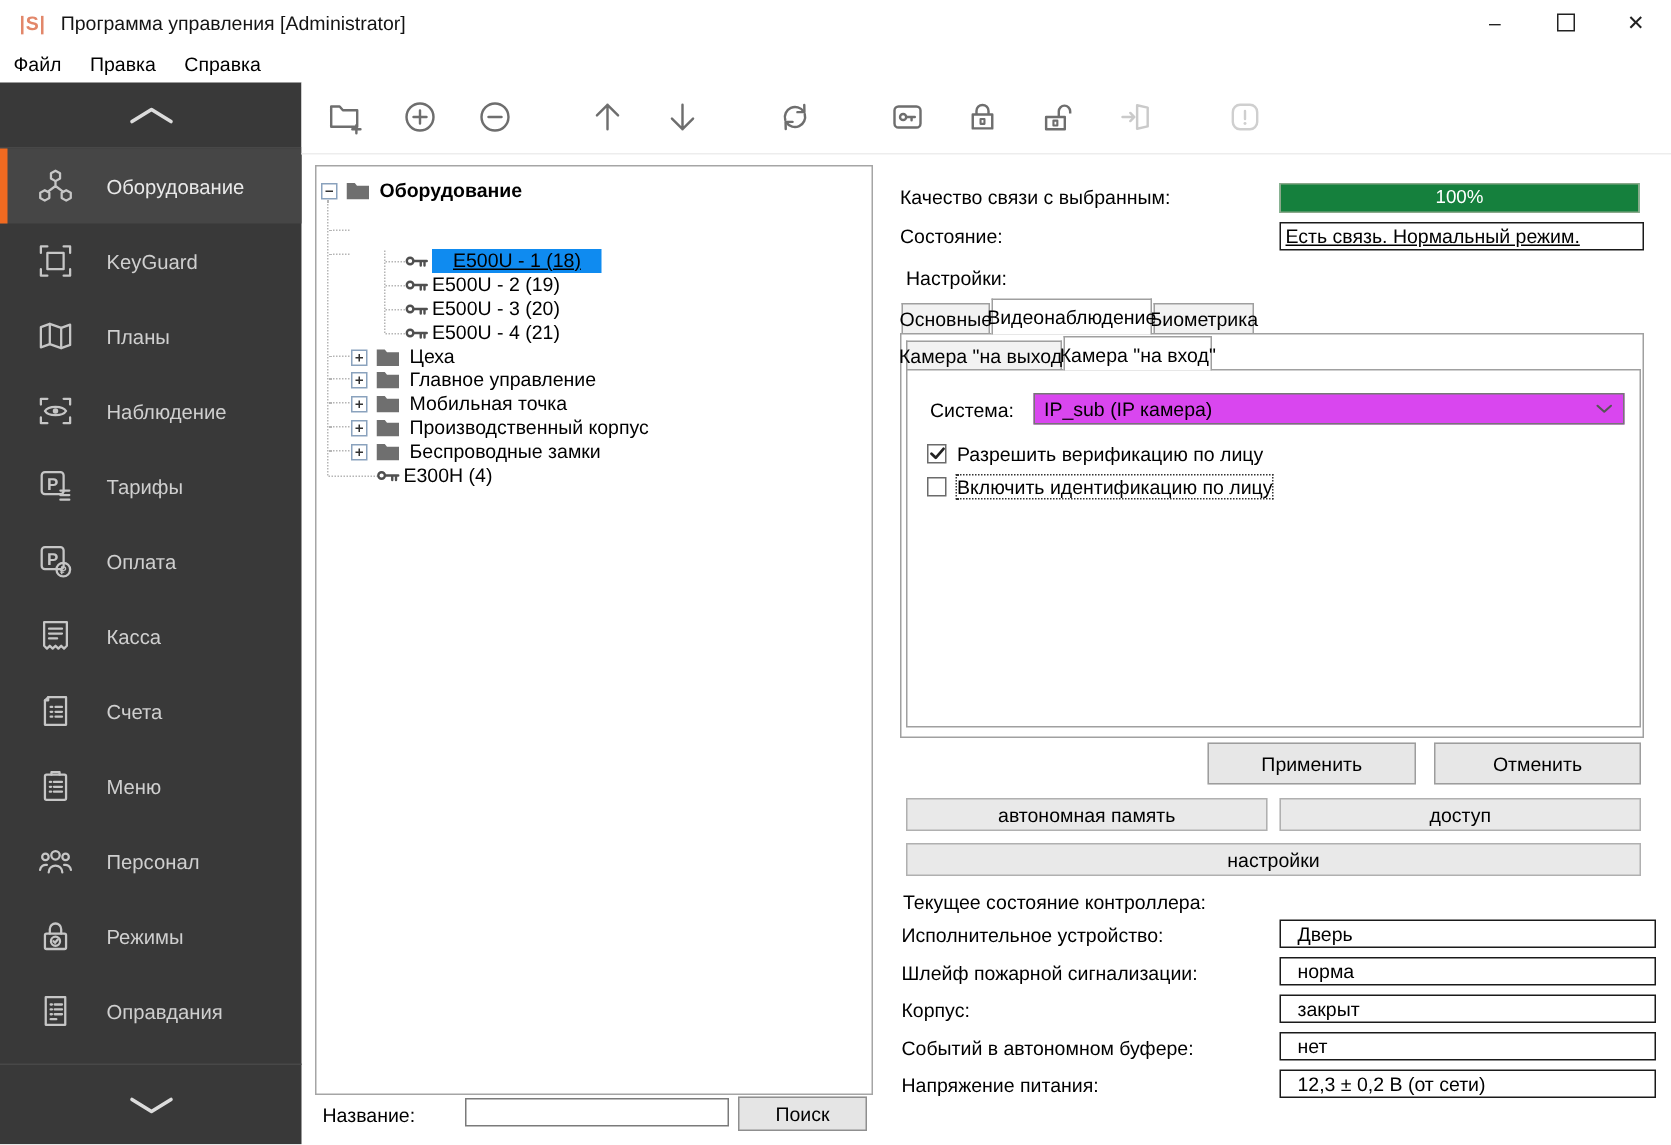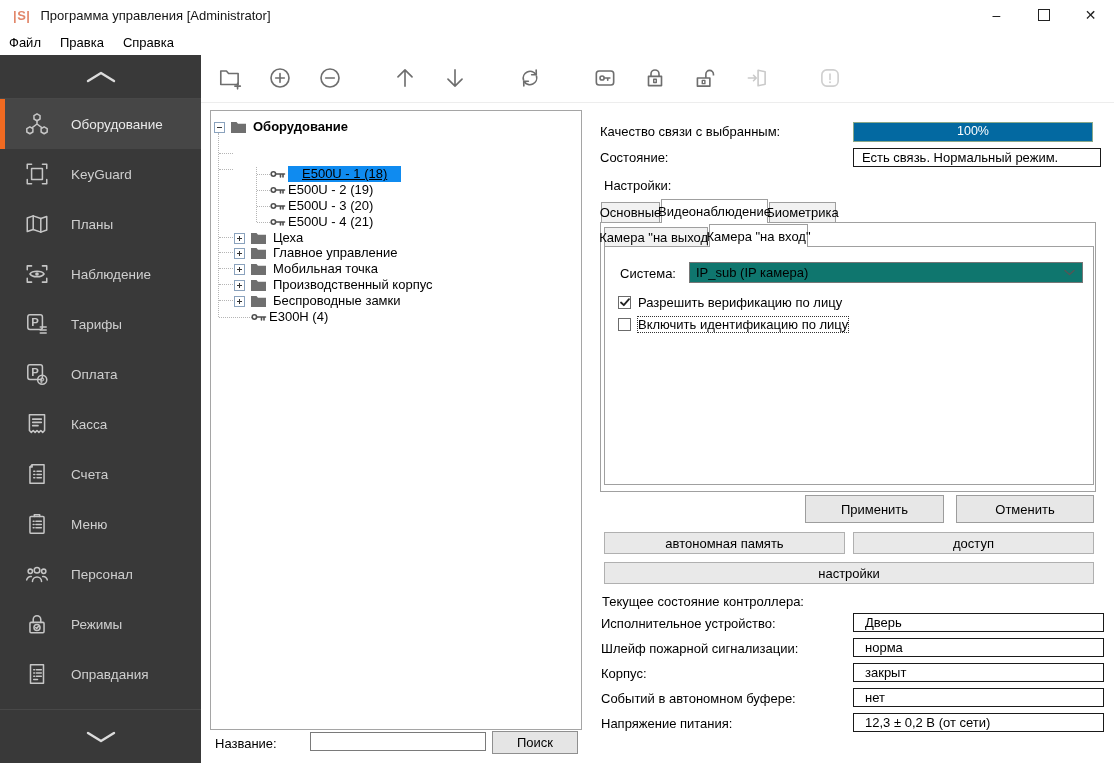--- a/index.html
+++ b/index.html
@@ -52,31 +52,31 @@
   .hg{position:absolute;height:0;border-top:1px dotted #b5b5b5;}
 
   
   .search-label{position:absolute;left:215px;top:736px;}
   .search-input{position:absolute;left:310px;top:732px;width:168px;height:17px;border:1px solid #7a7a7a;font:13px "Liberation Sans",sans-serif;padding:0 3px;}
   .search-btn{position:absolute;left:492px;top:731px;width:84px;height:21px;background:#e5e5e5;border:1px solid #8f8f8f;
               display:flex;align-items:center;justify-content:center;font-size:13px;}
 
   
   .rlabel{position:absolute;white-space:nowrap;}
-  .progress{position:absolute;left:853px;top:122px;width:238px;height:18px;background:#0369a1;border:1px solid #8aa88a;
+  .progress{position:absolute;left:853px;top:122px;width:238px;height:18px;background:#15803d;border:1px solid #8aa88a;
             color:#fff;text-align:center;line-height:17px;font-size:12.5px;}
-  .statebox{position:absolute;left:853px;top:148px;width:238px;height:17px;border:1px solid #1a1a1a;line-height:17px;padding-left:8px;}
+  .statebox{position:absolute;left:853px;top:148px;width:238px;height:17px;border:1px solid #1a1a1a;line-height:17px;padding-left:3px;text-decoration:underline;}
 
   .tab{position:absolute;box-sizing:border-box;border:1px solid #9f9f9f;border-bottom:none;background:#f2f2f2;
        display:flex;align-items:center;justify-content:center;white-space:nowrap;z-index:2;}
   .tab.active{background:#fff;z-index:4;}
   .outer-panel{position:absolute;left:600px;top:222px;width:494px;height:268px;border:1px solid #a0a0a0;background:#fff;z-index:1;}
   .sub-panel{position:absolute;left:604px;top:246px;width:488px;height:237px;border:1px solid #a0a0a0;background:#fff;z-index:1;}
 
-  .combo{position:absolute;left:689px;top:262px;width:386px;height:19px;border:1px solid #767676;background:#0f766e;
+  .combo{position:absolute;left:689px;top:262px;width:386px;height:19px;border:1px solid #767676;background:#d946ef;
          line-height:19px;padding-left:6px;z-index:5;}
   .combo svg{position:absolute;right:7px;top:6px;}
 
   .cbrow{position:absolute;display:flex;align-items:center;gap:7px;z-index:5;}
   .cbox{width:13px;height:13px;border:1px solid #6b6b6b;background:#fff;display:flex;align-items:center;justify-content:center;box-sizing:border-box;}
   .cblabel{line-height:15px;}
   .cblabel.focused{outline:1px dotted #333;text-align:right;}
 
   .btn{position:absolute;background:#e7e7e7;border:1px solid #9d9d9d;display:flex;align-items:center;justify-content:center;font-size:13px;}
   .btn.flat{background:#e9e9e9;border:1px solid #b0b0b0;}

